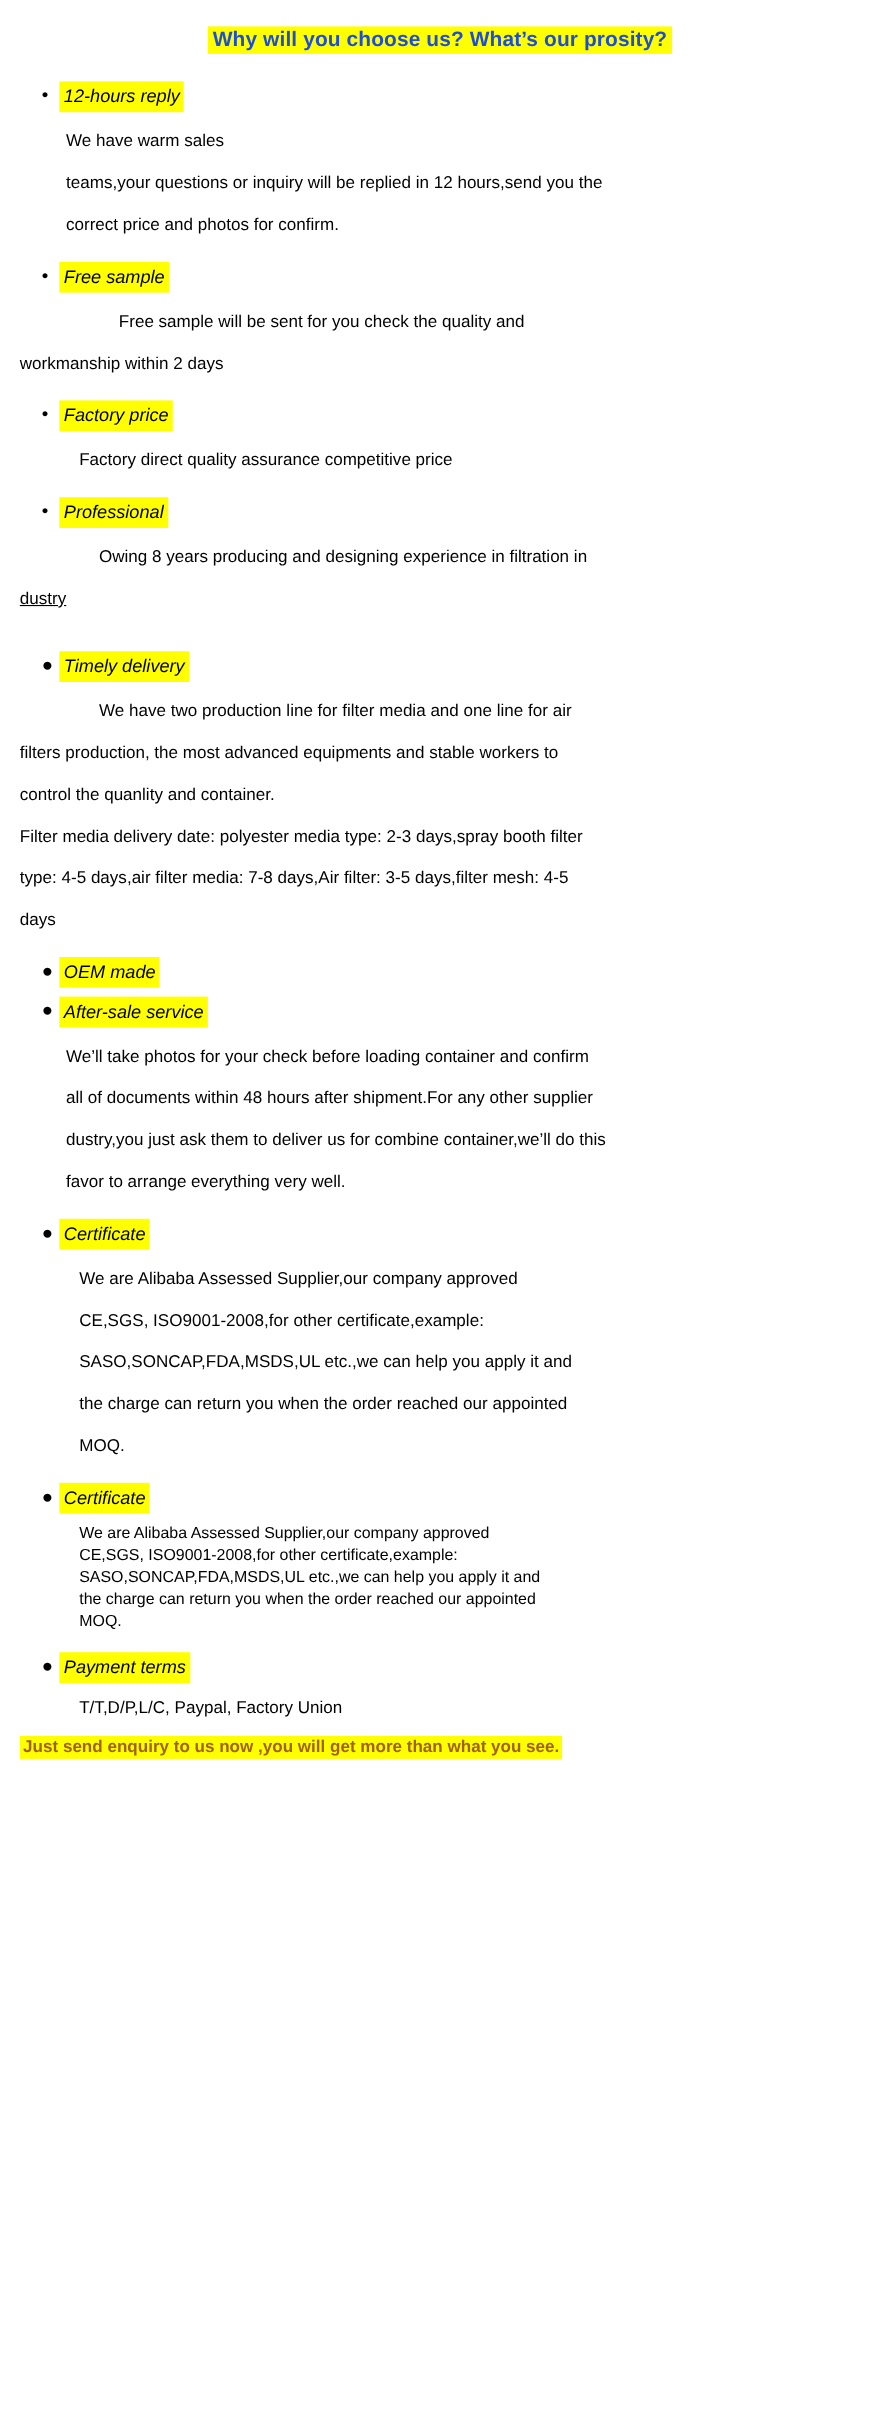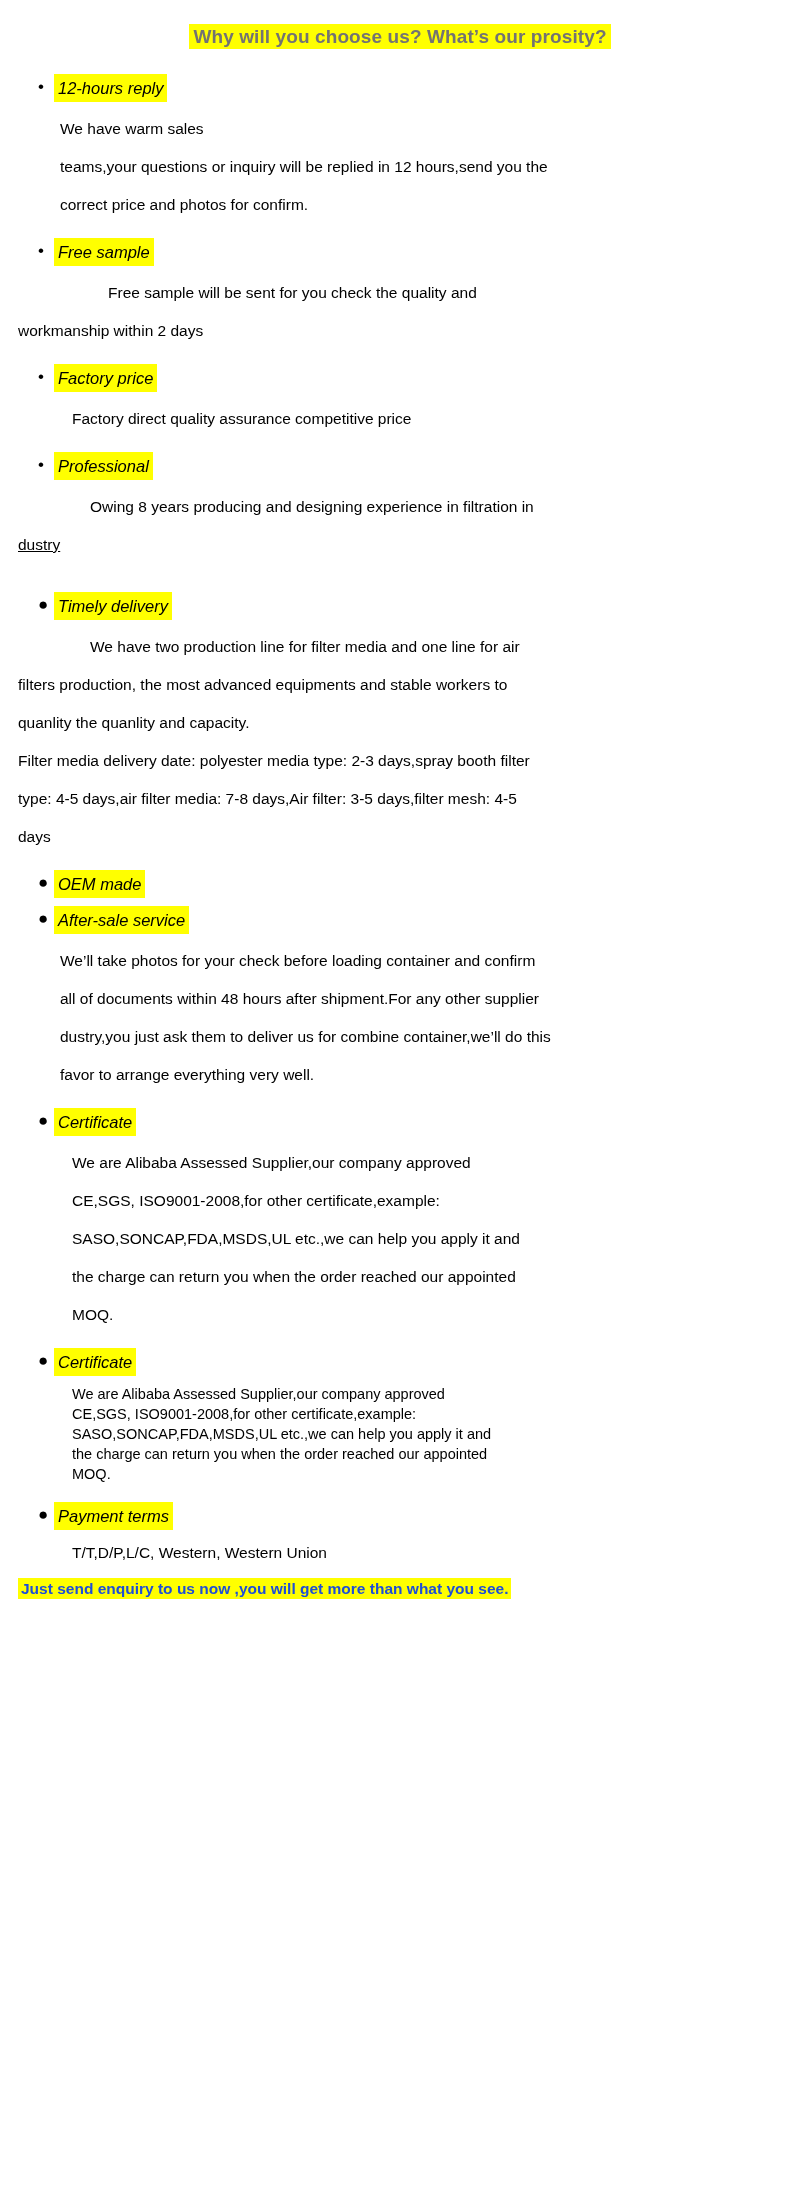--- a/index.html
+++ b/index.html
@@ -19,21 +19,21 @@
     box-sizing: border-box;
     padding: 26px 0 20px 0;
     position: relative;
   }
 
   .hl {
     background: #FFFF00;
   }
 
   .title {
-    color: #737373;
+    color: #1d4ed8;
     font-weight: bold;
     font-size: 19px;
     text-align: center;
     margin: 0 0 26px 0;
     letter-spacing: 0.1px;
   }
   .title .hl {
     padding: 2px 4px;
   }
 
@@ -78,21 +78,21 @@
   }
 
   .payment-line {
     font-size: 15.5px;
     line-height: 30px;
     padding-left: 72px;
     margin: 2px 0 12px 0;
   }
 
   .footer {
-    color: #1d4ed8;
+    color: #a16207;
     font-weight: bold;
     font-size: 15.5px;
     padding-left: 18px;
     margin-top: 6px;
   }
   .footer .hl { padding: 2px 3px; }
 
   .spacer-lg { height: 14px; }
 </style>
 </head>
@@ -151,21 +151,21 @@
   <div class="spacer-lg"></div>
 
   <div>
     <div class="bullet-row">
       <span class="bullet-dot">●</span>
       <span class="bullet-label hl">Timely delivery</span>
     </div>
     <div class="para">
       <span style="padding-left:72px;">We have two production line for filter media and one line for air</span><br>
       <span>filters production, the most advanced equipments and stable workers to</span><br>
-      <span>quanlity the quanlity and capacity.</span><br>
+      <span>control the quanlity and container.</span><br>
       <span>Filter media delivery date: polyester media type: 2-3 days,spray booth filter</span><br>
       <span>type: 4-5 days,air filter media: 7-8 days,Air filter: 3-5 days,filter mesh: 4-5</span><br>
       <span>days</span>
     </div>
   </div>
 
   <div>
     <div class="bullet-row">
       <span class="bullet-dot">●</span>
       <span class="bullet-label hl">OEM made</span>
@@ -212,21 +212,21 @@
       <span>MOQ.</span>
     </div>
   </div>
 
   <div>
     <div class="bullet-row">
       <span class="bullet-dot">●</span>
       <span class="bullet-label hl">Payment terms</span>
     </div>
     <div class="payment-line">
-      <span>T/T,D/P,L/C, Western, Western Union</span>
+      <span>T/T,D/P,L/C, Paypal, Factory Union</span>
     </div>
   </div>
 
   <div class="footer">
     <span class="hl">Just send enquiry to us now ,you will get more than what you see.</span>
   </div>
 
 </div>
 
 </body></html>

